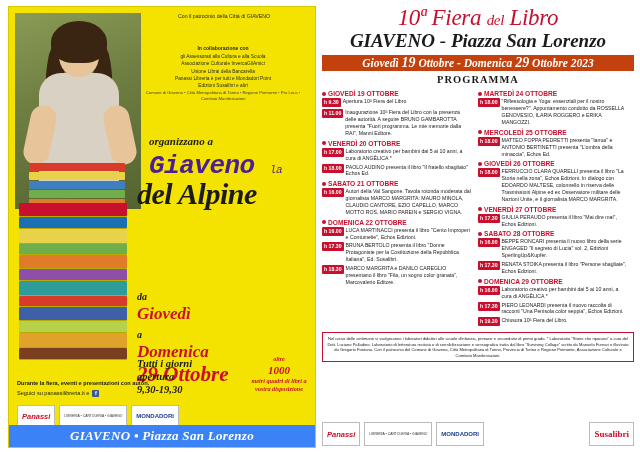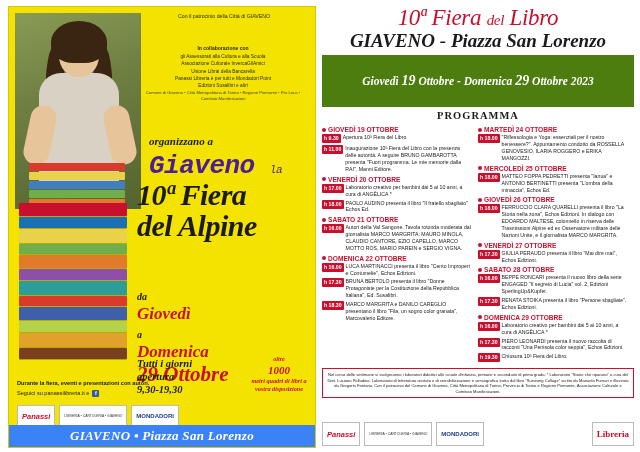--- a/index.html
+++ b/index.html
@@ -143,23 +143,23 @@
   .r-title{
     text-align:center;color:#c8102e;font-family:"Liberation Serif", serif;
     font-weight:normal;font-style:italic;font-size:23px;line-height:1.02;letter-spacing:-0.3px;
   }
   .r-title .sm{font-size:15px;}
   .r-sub{
     text-align:center;color:#1b1b1b;font-family:"Liberation Serif", serif;
     font-weight:bold;font-style:italic;font-size:19px;margin-top:1px;
   }
   .r-dates{
-    margin-top:3px;background:#4d7c0f;color:#fff;text-align:center;
+    margin-top:3px;background:#c2410c;color:#fff;text-align:center;
     font-family:"Liberation Serif", serif;font-style:italic;font-weight:bold;
-    font-size:11.5px;padding:18px 0;
+    font-size:11.5px;padding:0 0;
   }
   .r-dates .num{font-size:14px;}
   .r-prog{
     text-align:center;color:#1b1b1b;font-family:"Liberation Serif", serif;
     font-weight:bold;font-size:10.5px;letter-spacing:1px;margin:3px 0 2px;
   }
   .cols{display:flex;gap:6px;}
   .col{width:150px;}
   .day{
     color:#c8102e;font-weight:bold;font-size:6.6px;margin:3px 0 1px;
@@ -236,21 +236,20 @@
       <div class="bb" style="top:145px;height:11px;background:#7a3f1f;"></div>
     </div>
 
     <div class="organizza">organizzano a</div>
 
     <div class="title-block">
       <div class="t-giaveno">
         <span>Giaveno</span>
         <span class="la">la</span>
       </div>
-      <div class="t-fiera">10ª Fiera</div>
       <div class="t-del">del Alpine</div>
     </div>
 
     <div class="dates">
       <span class="d-small">da</span>
       <div class="d-day">Giovedì</div>
       <span class="d-small">a</span>
       <div class="d-day">Domenica</div>
       <div class="d-num">29 Ottobre</div>
     </div>
@@ -447,17 +446,17 @@
           <span class="sp-panassi">Panassi</span>
         </div>
         <div class="sp-box">
           <span style="font-size:3.4px;color:#333;">LIBRERIA • CARTOLERIA • GIAVENO</span>
         </div>
         <div class="sp-box">
           <span class="sp-mond">MONDADORI</span>
         </div>
       </div>
       <div class="sp-box">
-        <span class="sp-susal">Libreria</span>
+        <span class="sp-susal">Susalibri</span>
       </div>
     </div>
   </div>
 </div>
 
 </body></html>

